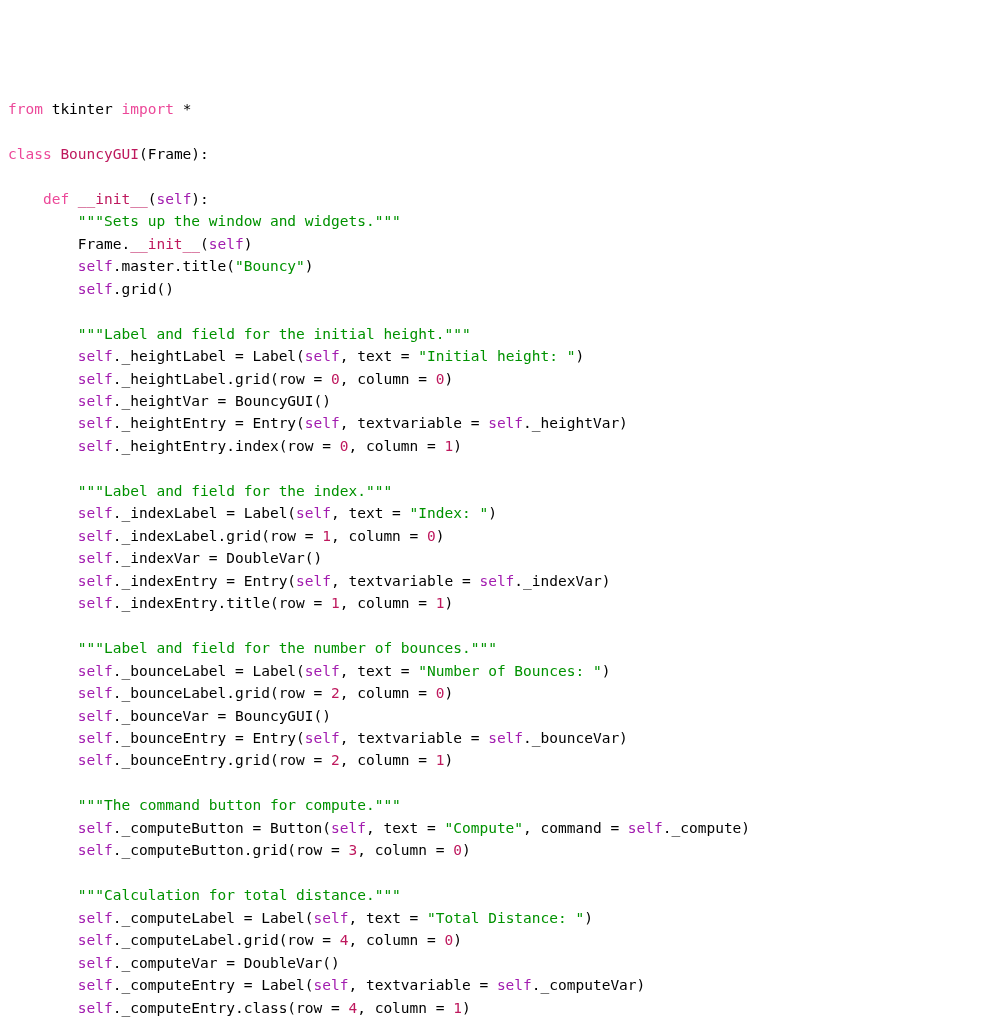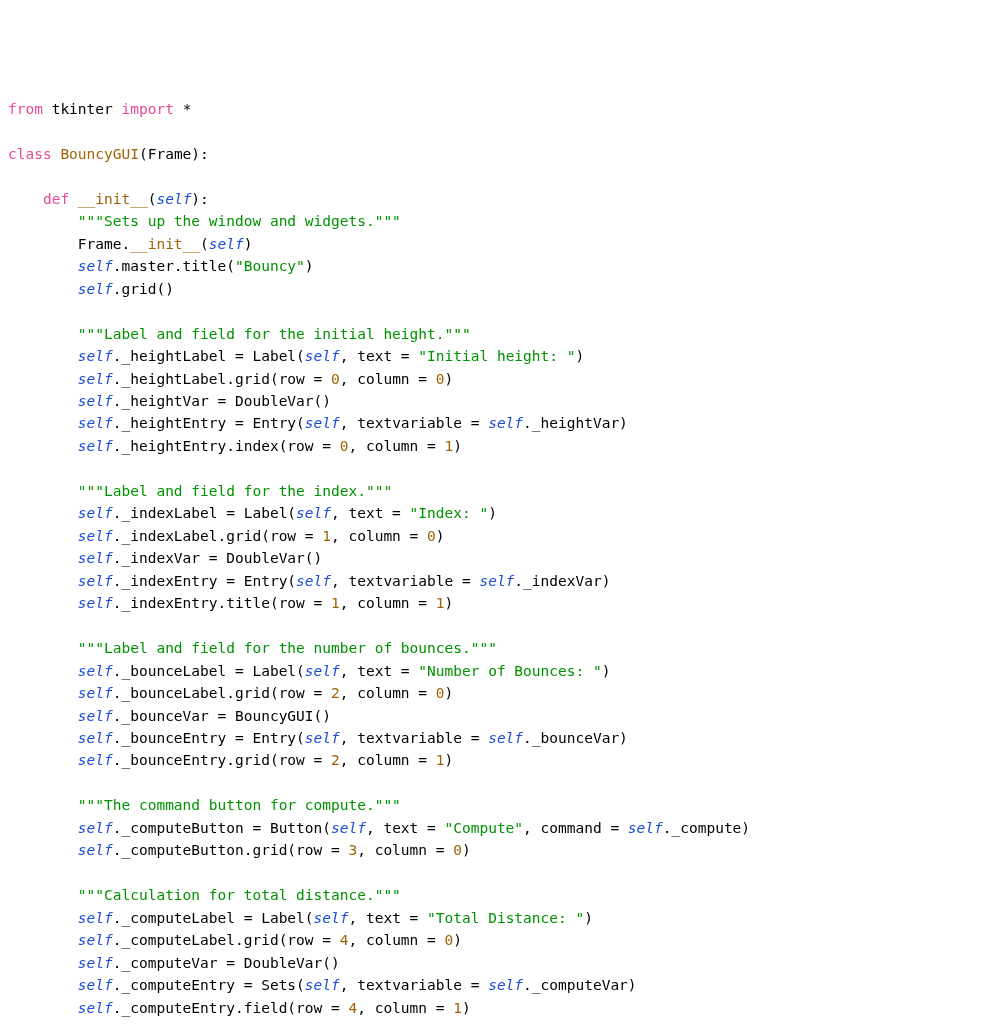--- a/index.html
+++ b/index.html
@@ -6,44 +6,44 @@
     margin: 0;
     padding: 8px;
     background: #ffffff;
     font-family: "Menlo", "Consolas", "DejaVu Sans Mono", monospace;
     font-size: 14.5px;
     line-height: 1.55;
     color: #000000;
     white-space: pre;
   }
   .kw-orange { color: #ec4899; }
-  .kw-blue   { color: #a16207; }
+  .kw-blue   { color: #be185d; }
   .kw-green  { color: #009200; }
-  .kw-purple { color: #1d4ed8; font-style: italic; }
+  .kw-purple { color: #a21caf; }
   .kw-black  { color: #000000; }
 </style>
 </head>
 <body>
 
 
 
 <div id="code-container"><span class="kw-orange">from</span><span class="kw-black"> </span><span class="kw-black">tkinter</span><span class="kw-black"> </span><span class="kw-orange">import</span><span class="kw-black"> </span><span class="kw-black">*</span><span>
 </span><span>
 </span><span class="kw-orange">class</span><span> </span><span class="kw-blue">BouncyGUI</span><span class="kw-black">(Frame):</span><span>
 </span><span>
 </span><span>    </span><span class="kw-orange">def</span><span> </span><span class="kw-blue">__init__</span><span class="kw-black">(</span><span class="kw-purple">self</span><span class="kw-black">):</span><span>
 </span><span>        </span><span class="kw-green">"""Sets up the window and widgets."""</span><span>
 </span><span class="kw-black">        Frame.</span><span class="kw-blue">__init__</span><span class="kw-black">(</span><span class="kw-purple">self</span><span class="kw-black">)</span><span>
 </span><span>        </span><span class="kw-purple">self</span><span class="kw-black">.master.title(</span><span class="kw-green">"Bouncy"</span><span class="kw-black">)</span><span>
 </span><span>        </span><span class="kw-purple">self</span><span class="kw-black">.grid()</span><span>
 </span><span>
 </span><span>        </span><span class="kw-green">"""Label and field for the initial height."""</span><span>
 </span><span>        </span><span class="kw-purple">self</span><span class="kw-black">._heightLabel = Label(</span><span class="kw-purple">self</span><span class="kw-black">, text = </span><span class="kw-green">"Initial height: "</span><span class="kw-black">)</span><span>
 </span><span>        </span><span class="kw-purple">self</span><span class="kw-black">._heightLabel.grid(row = </span><span class="kw-blue">0</span><span class="kw-black">, column = </span><span class="kw-blue">0</span><span class="kw-black">)</span><span>
-</span><span>        </span><span class="kw-purple">self</span><span class="kw-black">._heightVar = DoubleVar()</span><span>
+</span><span>        </span><span class="kw-purple">self</span><span class="kw-black">._heightVar = BouncyGUI()</span><span>
 </span><span>        </span><span class="kw-purple">self</span><span class="kw-black">._heightEntry = Entry(</span><span class="kw-purple">self</span><span class="kw-black">, textvariable = </span><span class="kw-purple">self</span><span class="kw-black">._heightVar)</span><span>
 </span><span>        </span><span class="kw-purple">self</span><span class="kw-black">._heightEntry.index(row = </span><span class="kw-blue">0</span><span class="kw-black">, column = </span><span class="kw-blue">1</span><span class="kw-black">)</span><span>
 </span><span>
 </span><span>        </span><span class="kw-green">"""Label and field for the index."""</span><span>
 </span><span>        </span><span class="kw-purple">self</span><span class="kw-black">._indexLabel = Label(</span><span class="kw-purple">self</span><span class="kw-black">, text = </span><span class="kw-green">"Index: "</span><span class="kw-black">)</span><span>
 </span><span>        </span><span class="kw-purple">self</span><span class="kw-black">._indexLabel.grid(row = </span><span class="kw-blue">1</span><span class="kw-black">, column = </span><span class="kw-blue">0</span><span class="kw-black">)</span><span>
 </span><span>        </span><span class="kw-purple">self</span><span class="kw-black">._indexVar = DoubleVar()</span><span>
 </span><span>        </span><span class="kw-purple">self</span><span class="kw-black">._indexEntry = Entry(</span><span class="kw-purple">self</span><span class="kw-black">, textvariable = </span><span class="kw-purple">self</span><span class="kw-black">._indexVar)</span><span>
 </span><span>        </span><span class="kw-purple">self</span><span class="kw-black">._indexEntry.title(row = </span><span class="kw-blue">1</span><span class="kw-black">, column = </span><span class="kw-blue">1</span><span class="kw-black">)</span><span>
 </span><span>
@@ -55,18 +55,18 @@
 </span><span>        </span><span class="kw-purple">self</span><span class="kw-black">._bounceEntry.grid(row = </span><span class="kw-blue">2</span><span class="kw-black">, column = </span><span class="kw-blue">1</span><span class="kw-black">)</span><span>
 </span><span>
 </span><span>        </span><span class="kw-green">"""The command button for compute."""</span><span>
 </span><span>        </span><span class="kw-purple">self</span><span class="kw-black">._computeButton = Button(</span><span class="kw-purple">self</span><span class="kw-black">, text = </span><span class="kw-green">"Compute"</span><span class="kw-black">, command = </span><span class="kw-purple">self</span><span class="kw-black">._compute)</span><span>
 </span><span>        </span><span class="kw-purple">self</span><span class="kw-black">._computeButton.grid(row = </span><span class="kw-blue">3</span><span class="kw-black">, column = </span><span class="kw-blue">0</span><span class="kw-black">)</span><span>
 </span><span>
 </span><span>        </span><span class="kw-green">"""Calculation for total distance."""</span><span>
 </span><span>        </span><span class="kw-purple">self</span><span class="kw-black">._computeLabel = Label(</span><span class="kw-purple">self</span><span class="kw-black">, text = </span><span class="kw-green">"Total Distance: "</span><span class="kw-black">)</span><span>
 </span><span>        </span><span class="kw-purple">self</span><span class="kw-black">._computeLabel.grid(row = </span><span class="kw-blue">4</span><span class="kw-black">, column = </span><span class="kw-blue">0</span><span class="kw-black">)</span><span>
 </span><span>        </span><span class="kw-purple">self</span><span class="kw-black">._computeVar = DoubleVar()</span><span>
-</span><span>        </span><span class="kw-purple">self</span><span class="kw-black">._computeEntry = Sets(</span><span class="kw-purple">self</span><span class="kw-black">, textvariable = </span><span class="kw-purple">self</span><span class="kw-black">._computeVar)</span><span>
-</span><span>        </span><span class="kw-purple">self</span><span class="kw-black">._computeEntry.field(row = </span><span class="kw-blue">4</span><span class="kw-black">, column = </span><span class="kw-blue">1</span><span class="kw-black">)</span><span>
+</span><span>        </span><span class="kw-purple">self</span><span class="kw-black">._computeEntry = Label(</span><span class="kw-purple">self</span><span class="kw-black">, textvariable = </span><span class="kw-purple">self</span><span class="kw-black">._computeVar)</span><span>
+</span><span>        </span><span class="kw-purple">self</span><span class="kw-black">._computeEntry.class(row = </span><span class="kw-blue">4</span><span class="kw-black">, column = </span><span class="kw-blue">1</span><span class="kw-black">)</span><span>
 </span></div>
 
 
 
 
 </body></html>

